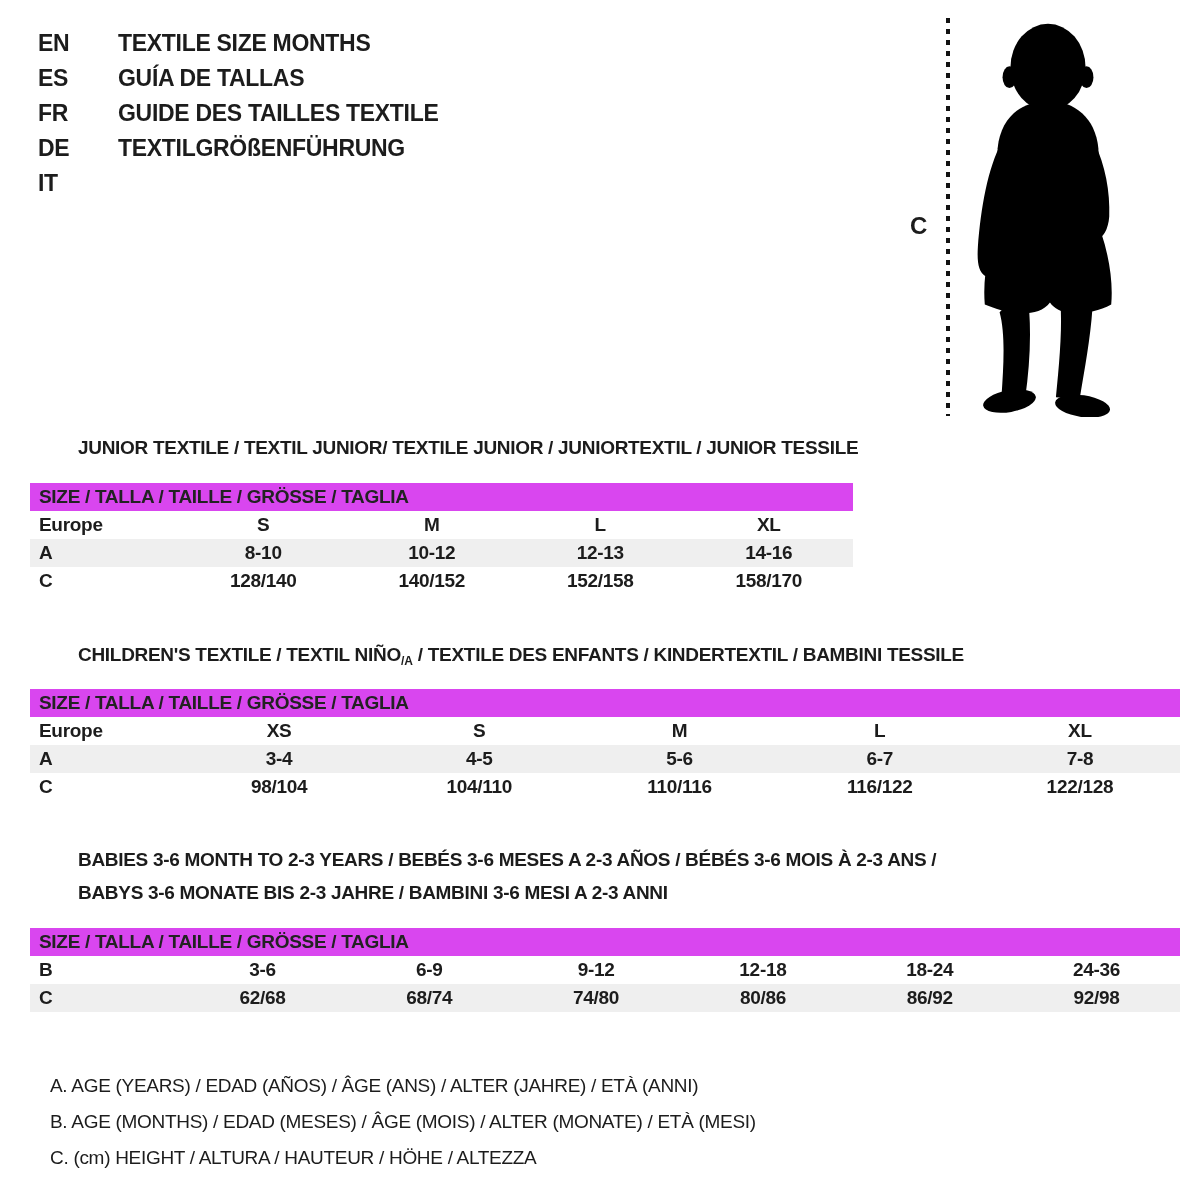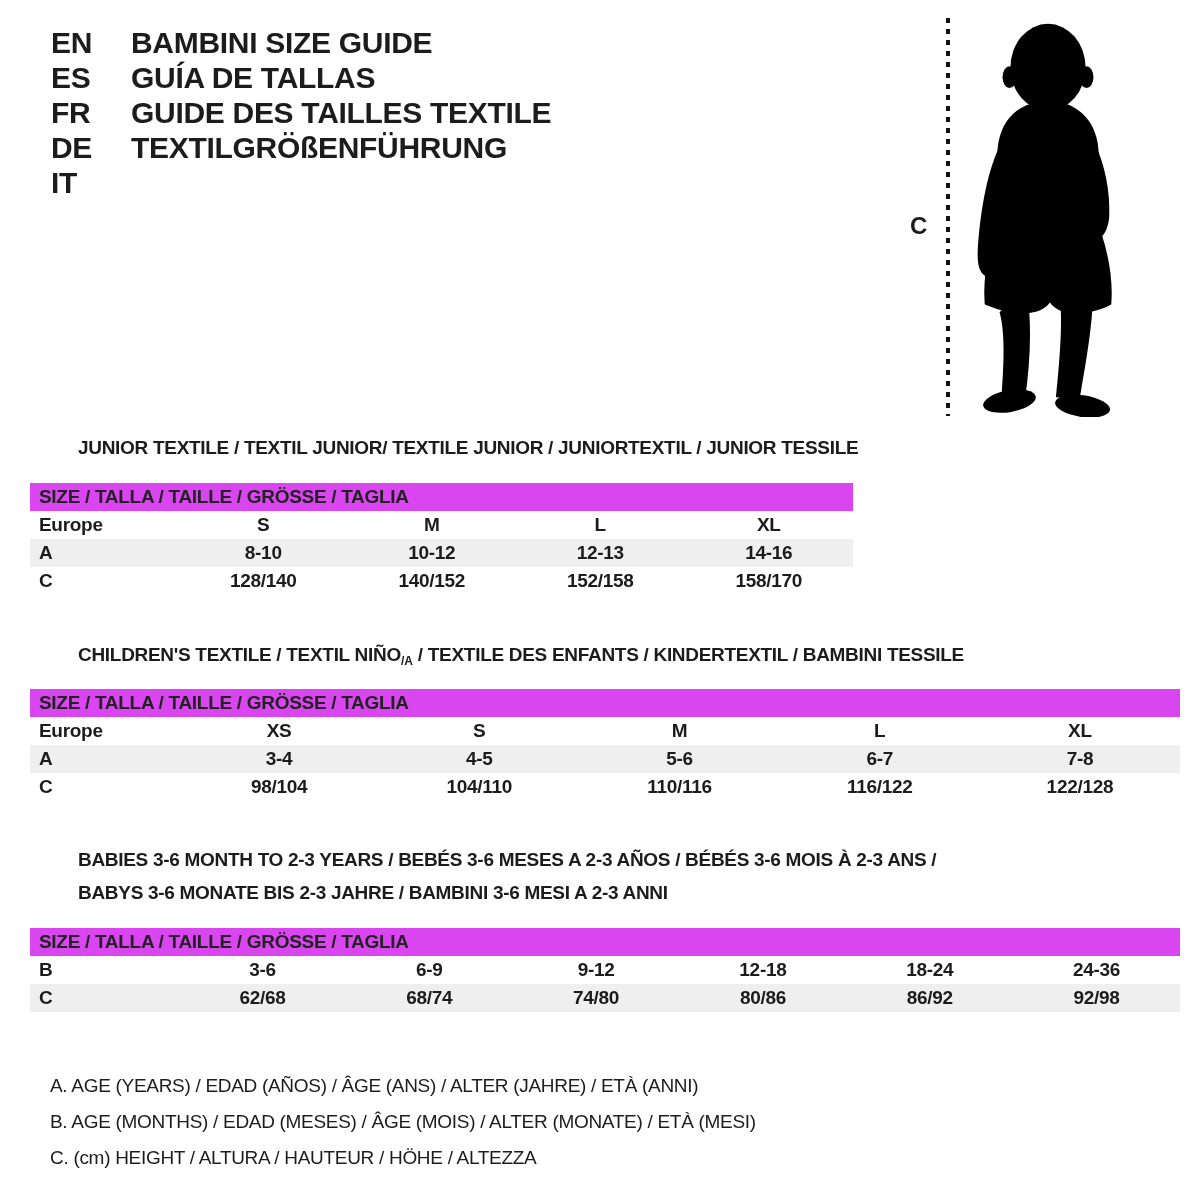--- a/index.html
+++ b/index.html
@@ -5,22 +5,22 @@
   html,body{margin:0;padding:0;}
   body{
     width:1200px;height:1200px;position:relative;overflow:hidden;
     background:#ffffff;color:#1c1c1c;
     font-family:"Liberation Sans",sans-serif;
   }
   .abs{position:absolute;}
 
   
   .langs{left:38px;top:26px;}
-  .lang-row{display:flex;height:35px;
-    font-weight:bold;font-size:30px;letter-spacing:-0.3px;margin-left:13px;}
+  .lang-row{display:flex;height:35px;align-items:center;
+    font-weight:bold;font-size:23px;letter-spacing:-0.3px;}
   .lang-code{width:80px;}
   .lang-title{white-space:nowrap;}
 
   
   .measure-line{left:946px;top:18px;width:4px;height:398px;
     background:repeating-linear-gradient(to bottom,#121212 0 5px,transparent 5px 11px);}
   .measure-c{left:910px;top:212px;font-weight:bold;font-size:24px;}
   .figure-svg{left:962px;top:12px;}
 
   
@@ -47,21 +47,21 @@
   .legend{left:38px;top:1068px;}
   .legend-line{height:36px;line-height:36px;font-weight:normal;font-size:19px;
     letter-spacing:-0.3px;white-space:nowrap;margin-left:12px;}
 </style>
 </head>
 <body>
 
 <div class="abs langs">
   <div class="lang-row">
     <span class="lang-code">EN</span>
-    <span class="lang-title">BAMBINI SIZE GUIDE</span>
+    <span class="lang-title">TEXTILE SIZE MONTHS</span>
   </div>
   <div class="lang-row">
     <span class="lang-code">ES</span>
     <span class="lang-title">GUÍA DE TALLAS</span>
   </div>
   <div class="lang-row">
     <span class="lang-code">FR</span>
     <span class="lang-title">GUIDE DES TAILLES TEXTILE</span>
   </div>
   <div class="lang-row">

